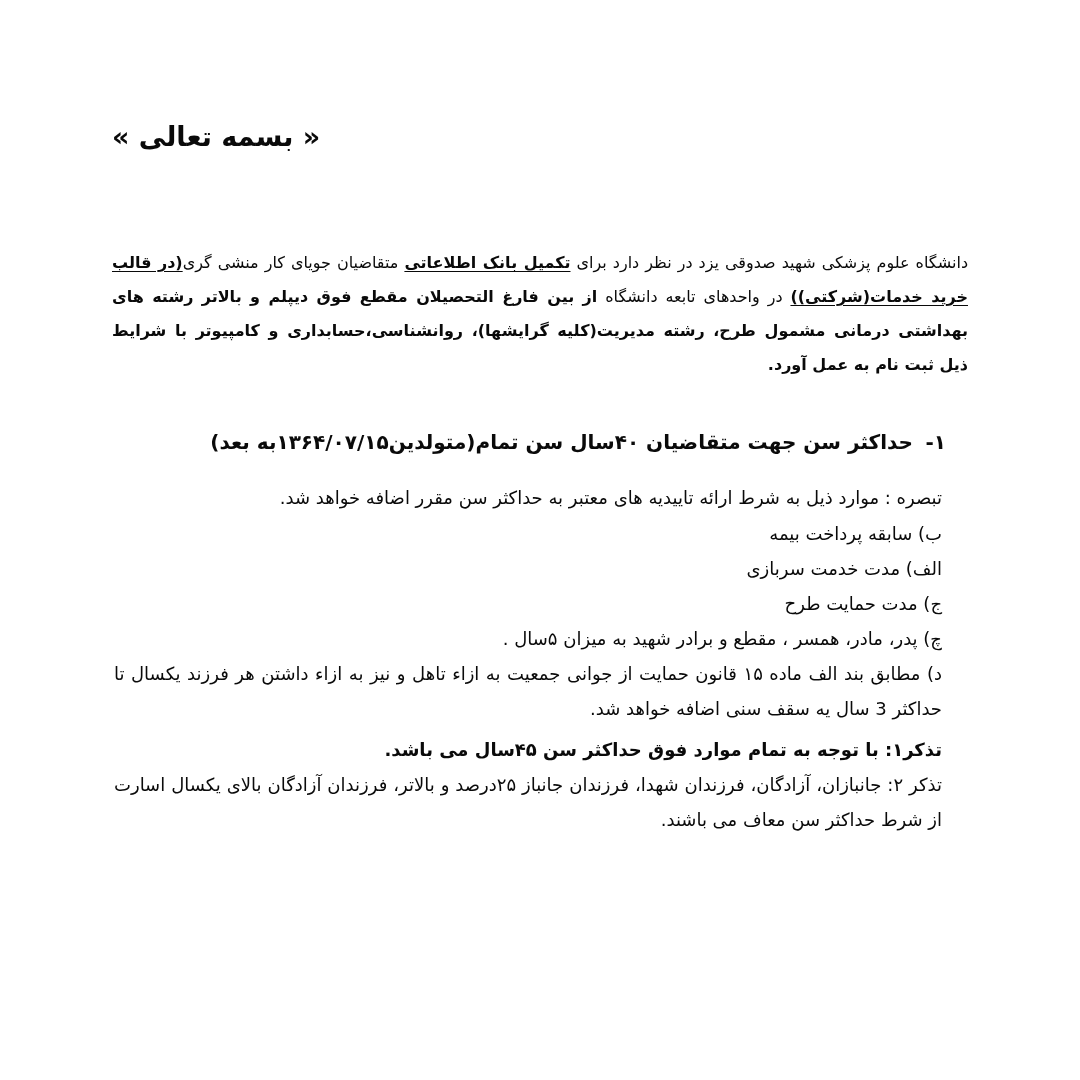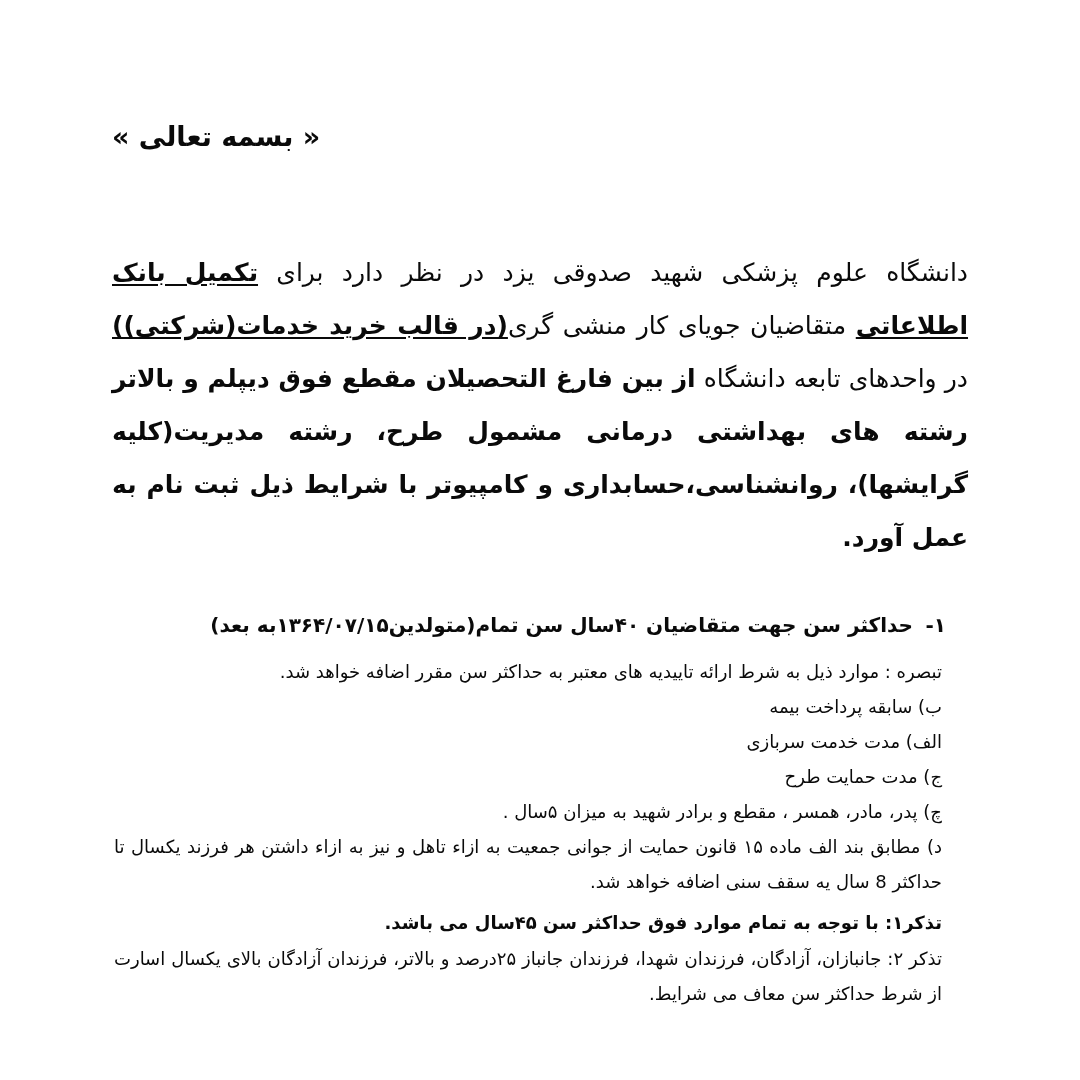--- a/index.html
+++ b/index.html
@@ -26,42 +26,42 @@
     text-align: left;
     font-size: 27px;
     font-weight: bold;
     letter-spacing: 0.5px;
     margin-top: 118px;
     margin-bottom: 0;
     line-height: 1.4;
   }
   .intro {
     margin-top: 90px;
-    font-size: 25px;
+    font-size: 16px;
     line-height: 2.12;
     text-align: justify;
     text-justify: inter-word;
   }
   .intro .b {
     font-weight: bold;
   }
   .intro .bu {
     font-weight: bold;
     text-decoration: underline;
     text-underline-offset: 3px;
   }
   .section {
     margin-top: 44px;
   }
   .clause-head {
     font-size: 20px;
     font-weight: bold;
     text-align: right;
     line-height: 1.7;
-    margin-bottom: 12px;
+    margin-bottom: 21px;
     padding-right: 22px;
   }
   .clause-head .num {
     display: inline-block;
     min-width: 26px;
   }
   .sub {
     font-size: 18px;
     line-height: 1.95;
     text-align: right;
@@ -97,23 +97,23 @@
     <div class="clause-head">
       <span class="num">۱-</span>
       <span>حداکثر سن جهت متقاضیان ۴۰سال سن تمام(متولدین۱۳۶۴/۰۷/۱۵به بعد)</span>
     </div>
 
     <div class="sub">تبصره : موارد ذیل به شرط ارائه تاییدیه های معتبر به حداکثر سن مقرر اضافه خواهد شد.</div>
     <div class="sub">ب) سابقه پرداخت بیمه</div>
     <div class="sub">الف) مدت خدمت سربازی</div>
     <div class="sub">ج) مدت حمایت طرح</div>
     <div class="sub">چ) پدر، مادر، همسر ، مقطع و برادر شهید به میزان ۵سال .</div>
-    <div class="sub justify">د) مطابق بند الف ماده ۱۵ قانون حمایت از جوانی جمعیت به ازاء تاهل و نیز به ازاء داشتن هر فرزند یکسال تا حداکثر 8 سال یه سقف سنی اضافه خواهد شد.</div>
+    <div class="sub justify">د) مطابق بند الف ماده ۱۵ قانون حمایت از جوانی جمعیت به ازاء تاهل و نیز به ازاء داشتن هر فرزند یکسال تا حداکثر 3 سال یه سقف سنی اضافه خواهد شد.</div>
 
     <div class="sub note-wrap">
       <span class="bold-u-inline">تذکر۱: با توجه به تمام موارد فوق حداکثر سن ۴۵سال می باشد.</span>
     </div>
 
-    <div class="sub justify">تذکر ۲: جانبازان، آزادگان، فرزندان شهدا، فرزندان جانباز ۲۵درصد و بالاتر، فرزندان آزادگان بالای یکسال اسارت از شرط حداکثر سن معاف می شرایط.</div>
+    <div class="sub justify">تذکر ۲: جانبازان، آزادگان، فرزندان شهدا، فرزندان جانباز ۲۵درصد و بالاتر، فرزندان آزادگان بالای یکسال اسارت از شرط حداکثر سن معاف می باشند.</div>
 
   </div>
 
 </div>
 
 </body></html>

